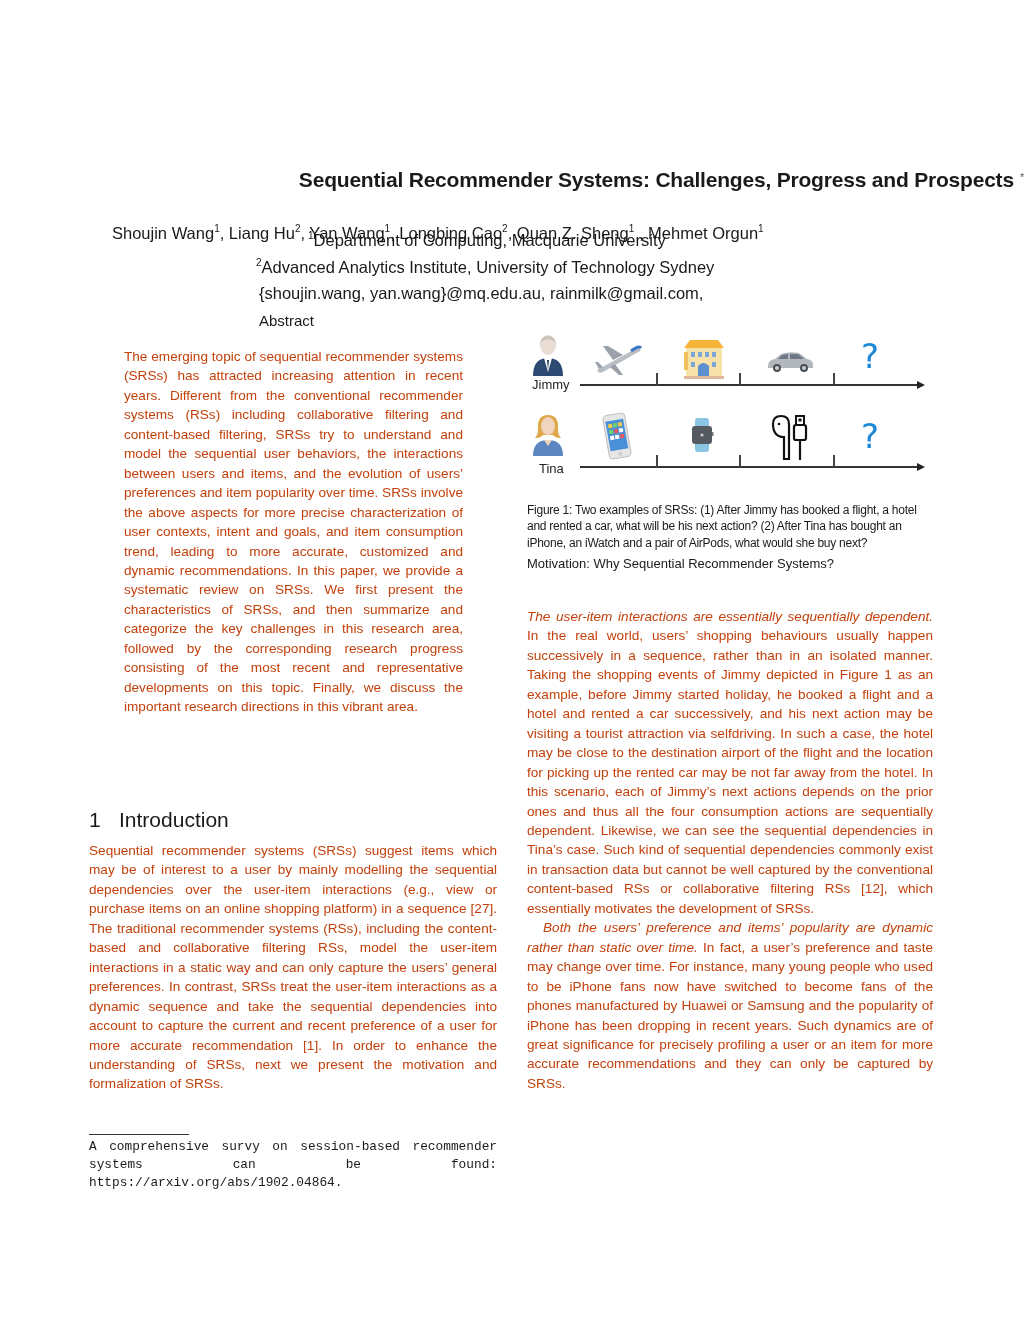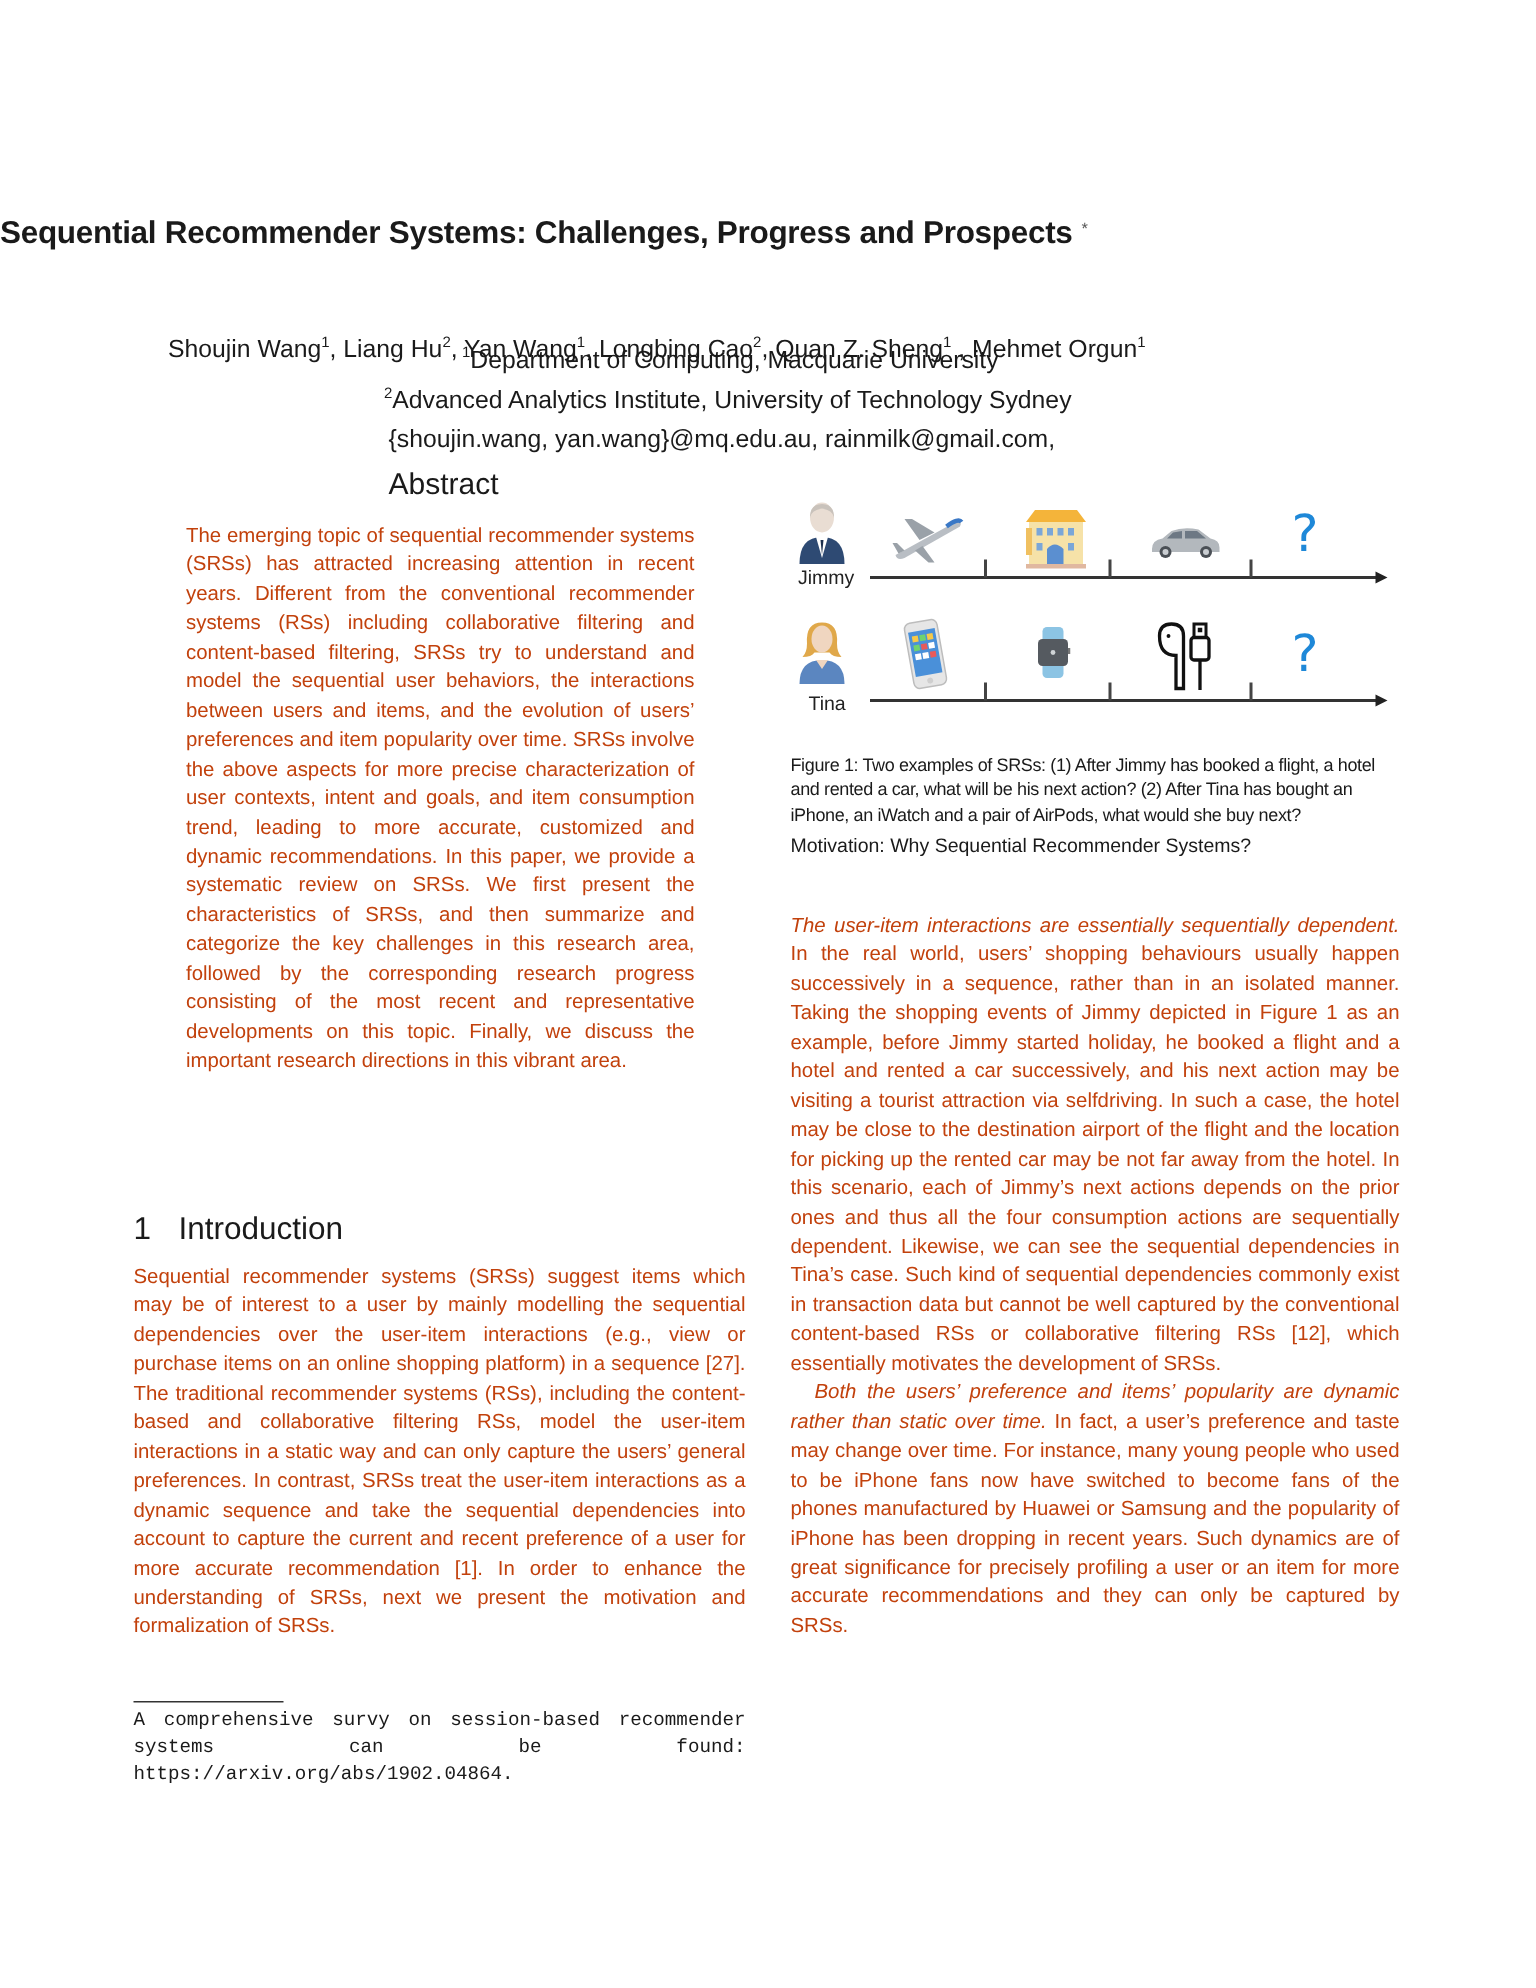--- a/index.html
+++ b/index.html
@@ -1,28 +1,28 @@
 <!DOCTYPE html>
 <html><head>
 <meta charset="utf-8">
 <style>
   html, body { margin: 0; padding: 0; background: #ffffff; }
   body { width: 1024px; height: 1325px; position: relative; overflow: hidden;
          font-family: "Liberation Sans", "DejaVu Sans", sans-serif; color: #1a1a1a; }
   .abs { position: absolute; }
-  .title { left: 0; width: 1024px; top: 144px; text-align: left; font-size: 21px; font-weight: bold; color: #1a1a1a; letter-spacing: -0.2px; }
+  .title { left: 0; width: 1024px; top: 168px; text-align: right; font-size: 21px; font-weight: bold; color: #1a1a1a; letter-spacing: -0.2px; }
   .title sup { font-size: 11px; font-weight: normal; color: #555; margin-left: 6px; vertical-align: 6px; }
   .authors { left: 112px; top: 199px; font-size: 16.5px; white-space: nowrap; margin-top: 24px; }
   .authors sup { font-size: 10px; vertical-align: 7px; }
   .aff { font-size: 16.5px; white-space: nowrap; }
   .aff sup { font-size: 10px; vertical-align: 7px; }
   .aff1 { left: 308px; top: 230px; }
   .aff2 { left: 256px; top: 257px; }
   .emails { left: 259px; top: 284px; }
-  .abstract-head { left: 259px; top: 312px; font-size: 20px; }
+  .abstract-head { left: 259px; top: 312px; font-size: 15px; }
 
   .col-text { font-size: 13.6px; line-height: 19.45px; text-align: justify; color: #c2410c; }
   .abstract-body { left: 124px; top: 347px; width: 339px; }
   .intro-head { left: 89px; top: 808px; font-size: 21px; }
   .intro-head .num { display: inline-block; width: 30px; }
   .intro-body { left: 89px; top: 841px; width: 408px; }
   .fn-rule { left: 89px; top: 1134px; width: 100px; height: 1px; background: #333; }
   .footnote { left: 89px; top: 1138px; width: 408px; font-size: 12.8px; line-height: 18px; text-align: justify; font-family: Liberation Mono, monospace; }
 
   .figure { left: 525px; top: 330px; width: 410px; height: 150px; }

